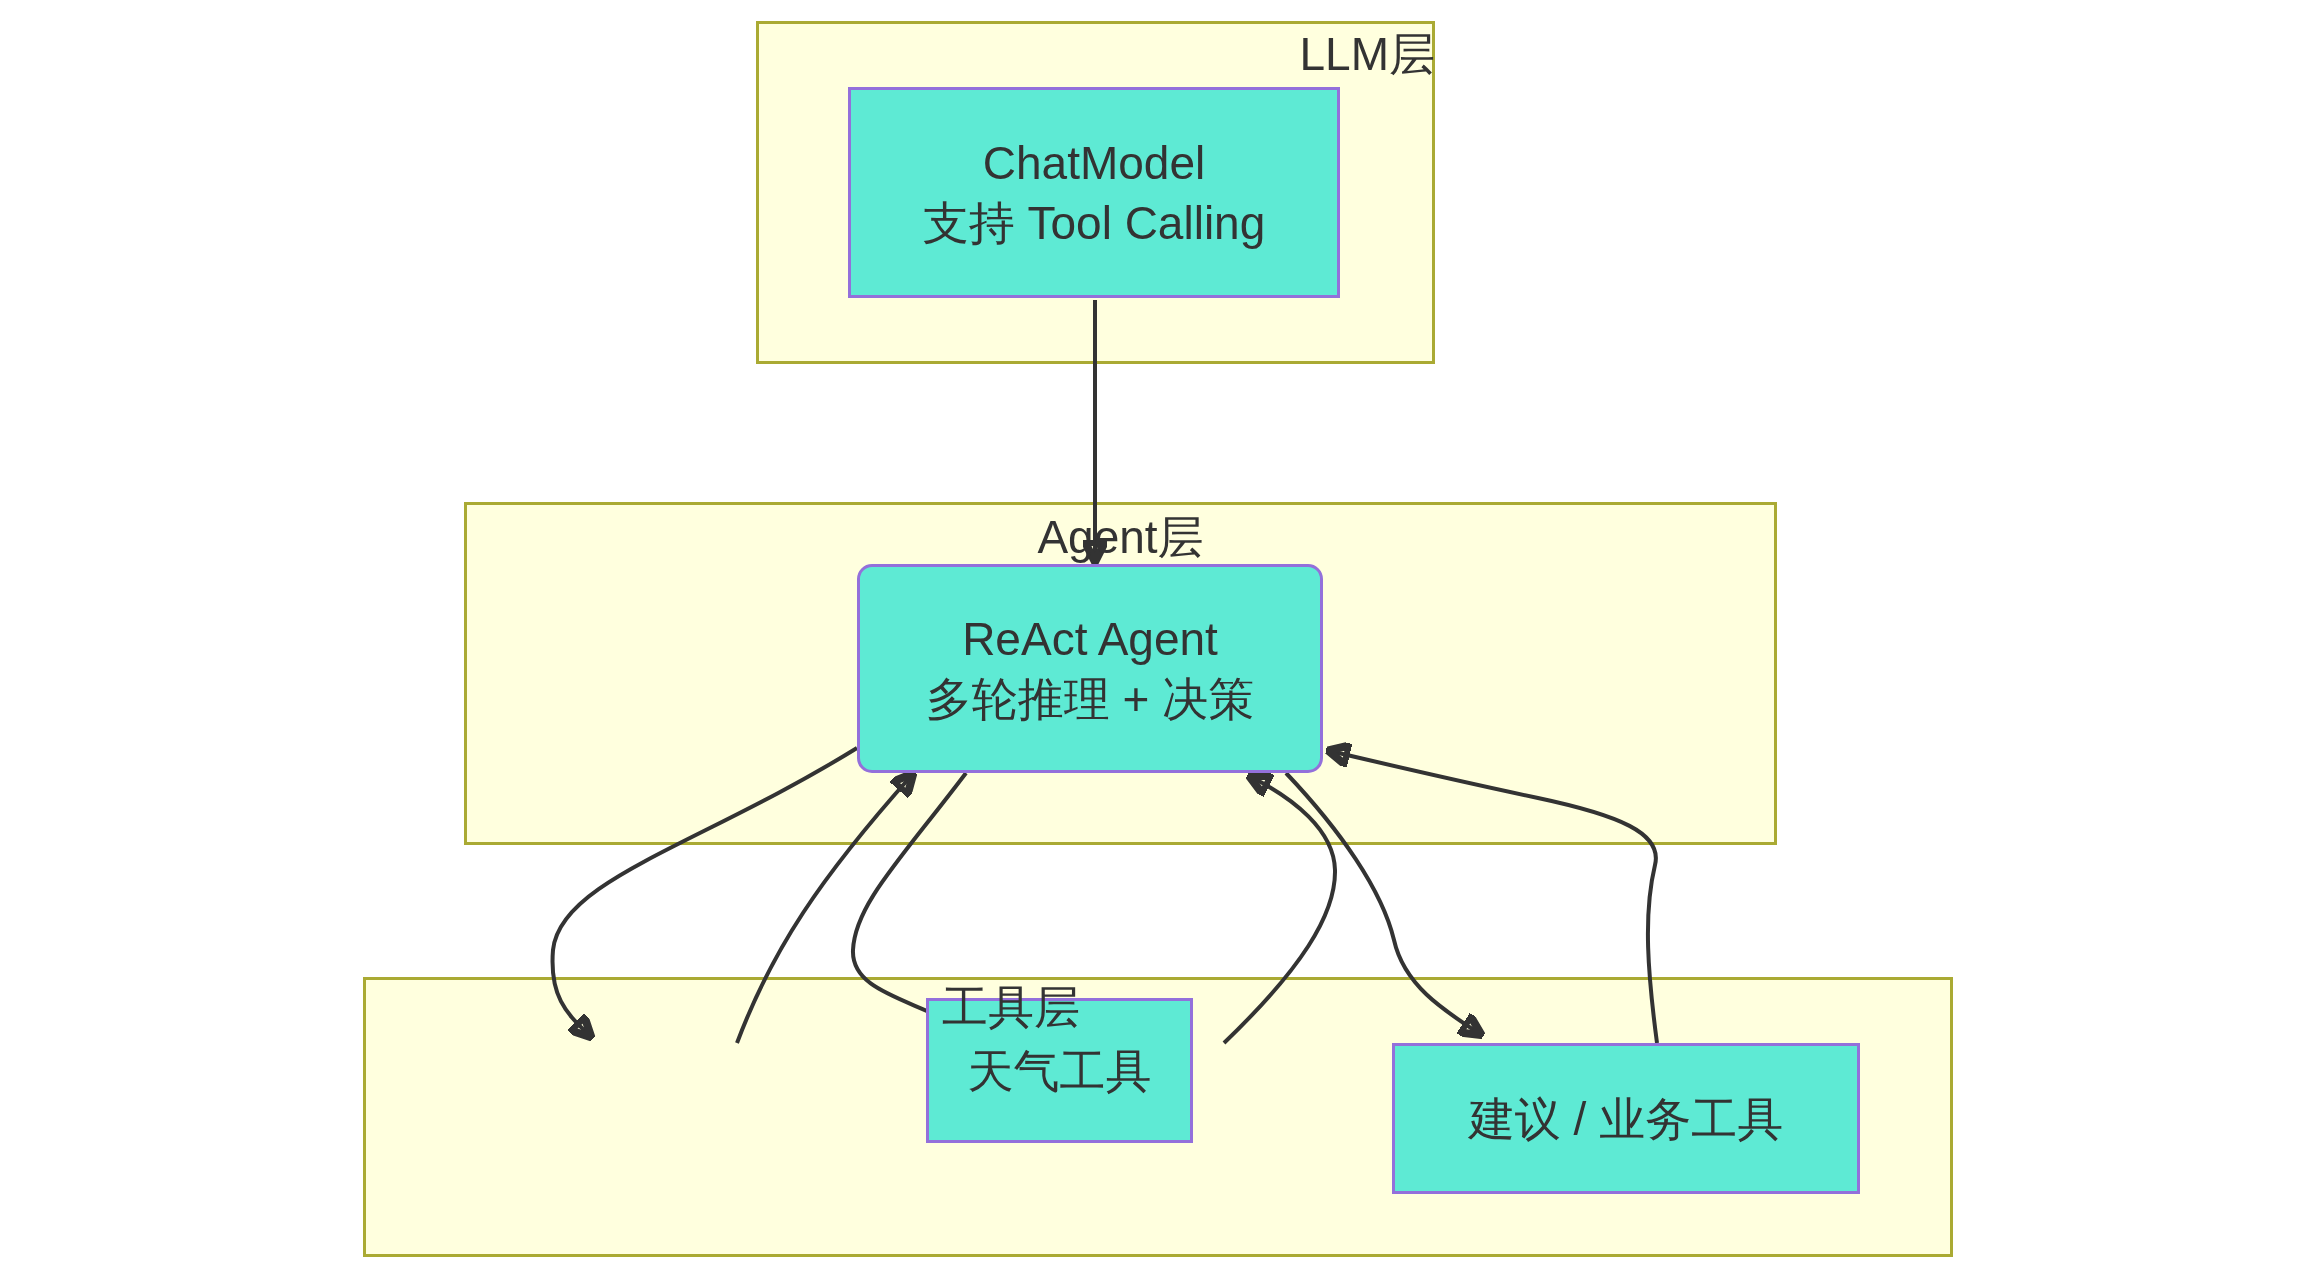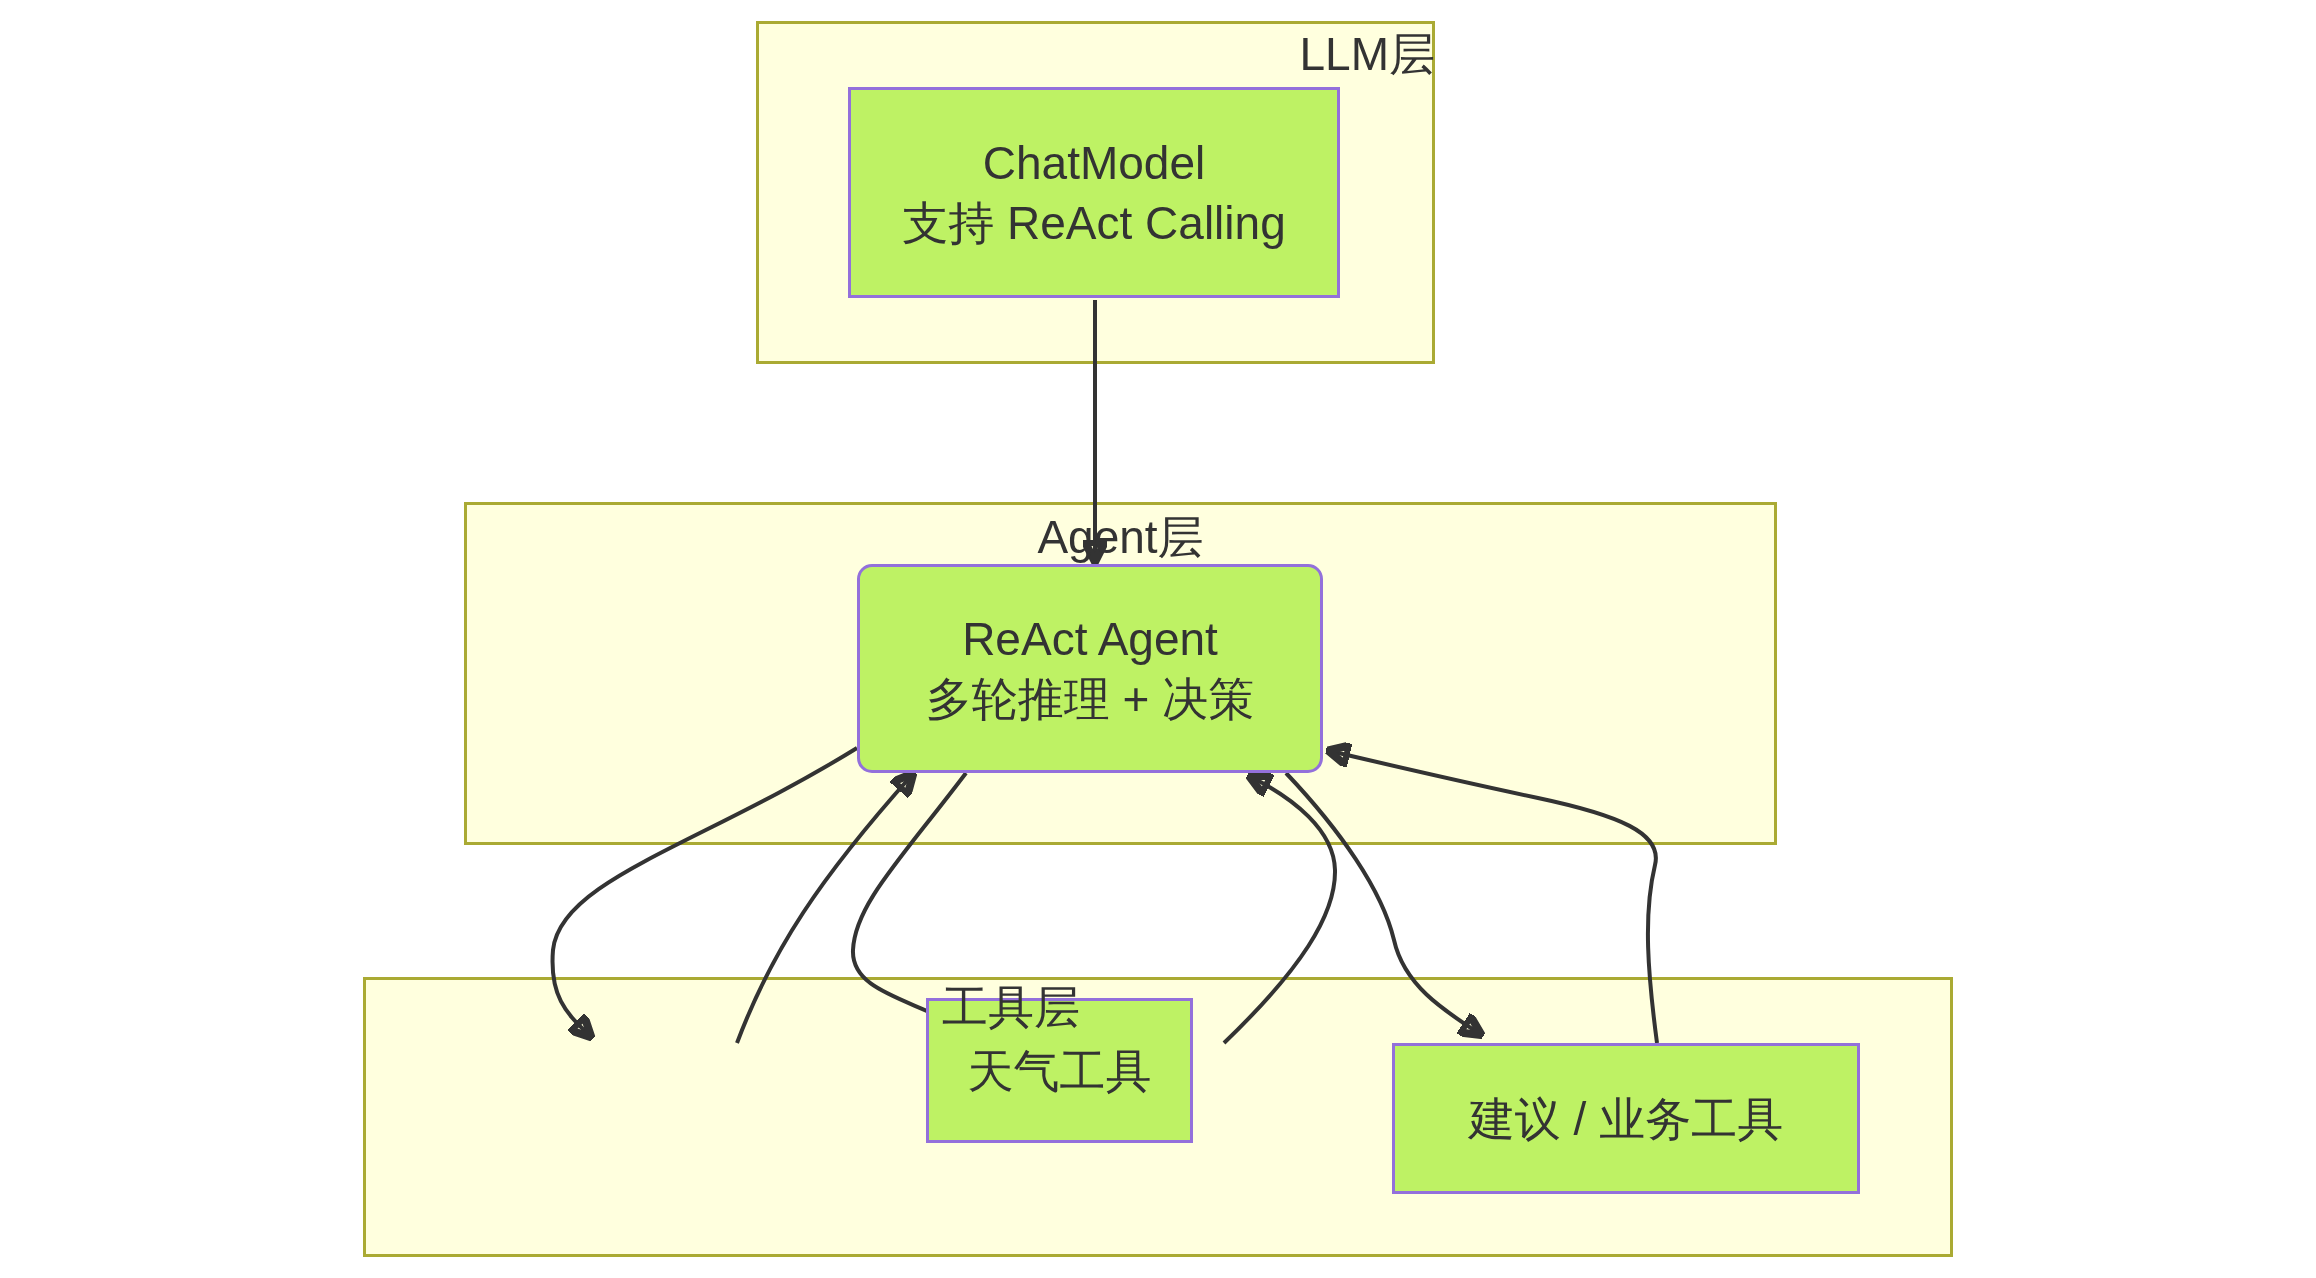--- a/index.html
+++ b/index.html
@@ -41,21 +41,21 @@
     z-index: 2;
     pointer-events: none;
   }
   .edges path {
     fill: none;
     stroke: #333333;
     stroke-width: 4;
   }
   .node {
     position: absolute;
-    background: #bef264;
+    background: #5eead4;
     border: 3px solid #9370db;
     box-sizing: border-box;
     z-index: 3;
     display: flex;
     flex-direction: column;
     align-items: center;
     justify-content: center;
   }
   .node-line {
     font-size: 46px;
@@ -98,21 +98,21 @@
   <div class="cluster cluster-llm"></div>
   <div class="cluster cluster-agent"></div>
   <div class="cluster cluster-tools"></div>
 
   <div class="cluster-label" style="left:756px; width:679px; top:29px;text-align:right;">LLM层</div>
   <div class="cluster-label" style="left:464px; width:1313px; top:512px;">Agent层</div>
   <div class="cluster-label" style="left:363px; width:1296px; top:982px;">工具层</div>
 
   <div class="node node-chatmodel">
     <div class="node-line">ChatModel</div>
-    <div class="node-line">支持 ReAct Calling</div>
+    <div class="node-line">支持 Tool Calling</div>
   </div>
 
   <div class="node node-react">
     <div class="node-line">ReAct Agent</div>
     <div class="node-line">多轮推理 + 决策</div>
   </div>
 
 
   <div class="node node-weather">
     <div class="node-line">天气工具</div>

